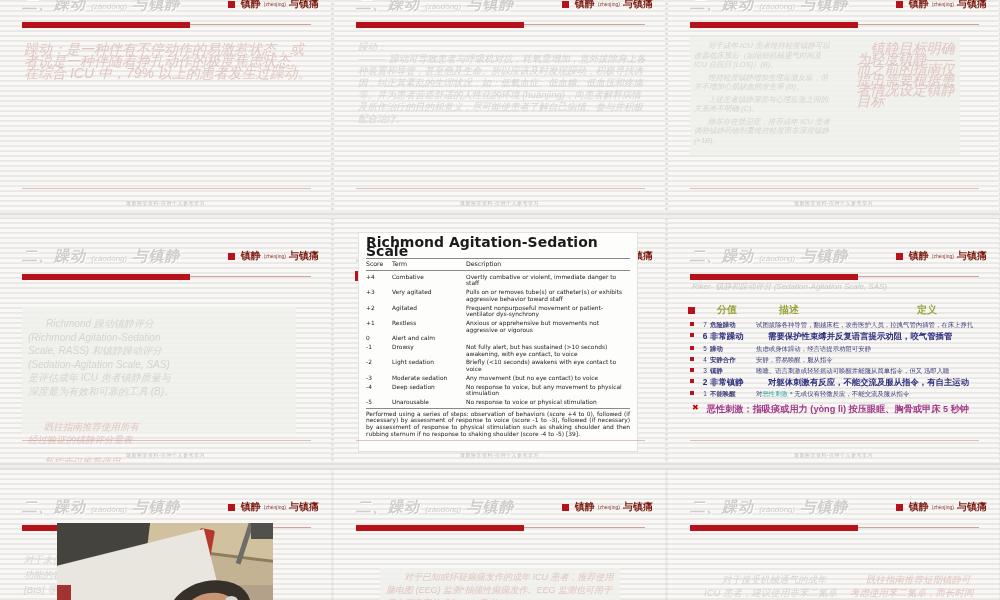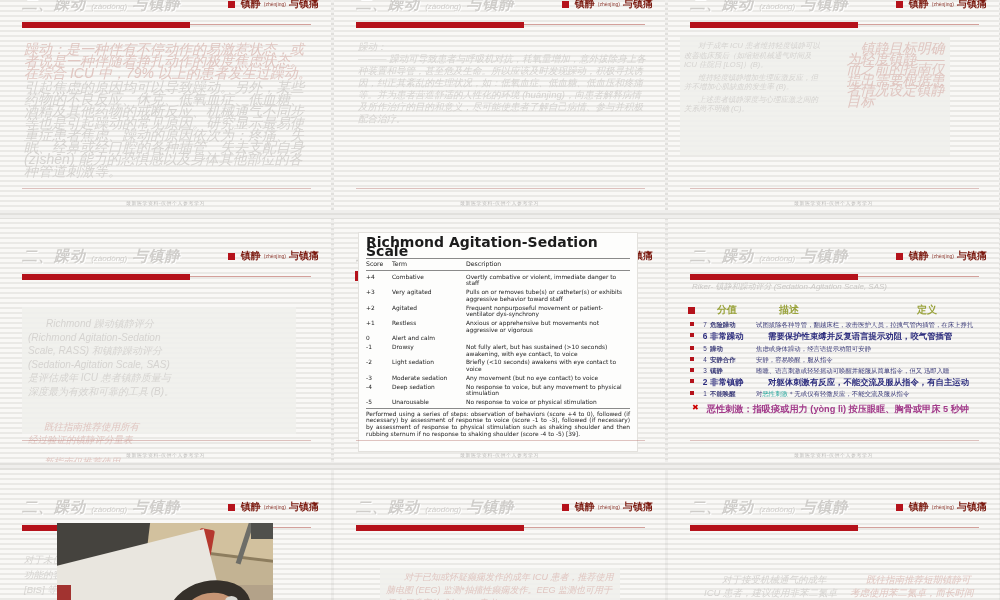--- a/index.html
+++ b/index.html
@@ -21,21 +21,21 @@
   .s-line{position:absolute;left:22px;right:20px;top:221px;height:1px;background:rgba(186,124,120,.45);}
   .s-foot{position:absolute;left:0;right:0;top:233px;text-align:center;font-size:5px;color:#bdbcba;letter-spacing:.5px;}
   
   .ghost{color:#d5d3d0;font-style:italic;}
   .ghost-red{color:#e0c6c1;font-style:italic;}
   .gbox{position:absolute;background:rgba(240,239,236,.9);}
   .s1-body{position:absolute;left:24px;right:18px;top:76px;font-size:14px;line-height:12px;}
   .s1-body p{margin:0 0 2px 0;}
   .s2-body{position:absolute;left:24px;right:18px;top:74px;font-size:9.5px;line-height:12px;}
   .s2-body p{margin:0;}
-  .s3-box{left:12px;top:70px;width:270px;height:118px;display:flex;gap:14px;}
+  .s3-box{left:22px;top:70px;width:270px;height:118px;display:flex;gap:14px;}
   .s3-left{width:150px;padding:4px 4px 0 4px;font-size:7.5px;line-height:9.5px;}
   .s3-left .itm{margin-bottom:3px;text-indent:14px;}
   .s3-right{width:110px;padding:6px 2px 0 6px;font-size:14px;line-height:10.5px;text-indent:14px;}
   .s4-box{left:22px;top:88px;width:274px;height:127px;display:flex;flex-direction:column;}
   .s4-left{width:152px;padding:10px 4px 0 6px;font-size:10px;line-height:13.5px;text-indent:18px;}
   .s4-right{width:112px;padding:22px 0 0 6px;font-size:9.5px;line-height:13px;}
   .s4-right p{margin:0 0 9px 0;text-indent:16px;}
   .u-red{border-bottom:1px solid #d8b0ab;}
   
   .mark5{position:absolute;left:21px;top:52px;width:5px;height:10px;background:#b5121b;}
@@ -98,21 +98,20 @@
     <div class="s-bar"></div>
     <div class="s-ext"></div>
     <div class="s-logo">
         <span class="logo-sq"></span>
         <span>镇静</span>
         <span class="py">(zhènjìng)</span>
         <span>与镇痛</span>
       </div>
     <div class="s1-body">
       <p class="ghost-red">躁动：是一种伴有不停动作的易激惹状态，或者说是一种伴随着挣扎动作的极度焦虑状态。在综合 ICU 中，79% 以上的患者发生过躁动。</p>
-      <p class="ghost">引起焦虑的原因均可以导致躁动。另外，某些药物的不良反应、休克、低氧血症、低血糖、酒精及其他药物的戒断反应、机械通气不同步等也是引起躁动的常见原因。研究显示最易使重症患者焦虑、躁动的原因依次为：疼痛、失眠、经鼻或经口腔的各种插管、失去支配自身 (zìshēn) 能力的恐惧感以及身体其他部位的各种管道刺激等。</p>
     </div>
     <div class="s-line"></div>
     <div class="s-foot">最新医学资料-仅供个人参考学习</div>
   </div>
 
   <div class="slide" style="left:334px;top:-33px;">
     <div class="s-title"><span>二、躁动</span> <span class="py">(zàodòng)</span> <span>与镇静</span></div>
     <div class="s-bar"></div>
     <div class="s-ext"></div>
     <div class="s-logo">
@@ -138,20 +137,21 @@
         <span>镇静</span>
         <span class="py">(zhènjìng)</span>
         <span>与镇痛</span>
       </div>
     <div class="gbox s3-box">
       <div class="s3-left ghost">
 
       <div class="itm">对于成年 ICU 患者维持轻度镇静可以改善临床预后（如缩短机械通气时间及 ICU 住院日 [LOS]）(B)。</div>
           <div class="itm">维持轻度镇静增加生理应激反应，但并不增加心肌缺血的发生率 (B)。</div>
           <div class="itm">上述患者镇静深度与心理应激之间的关系尚不明确 (C)。</div>
+          <div class="itm">除非存在禁忌症，推荐成年 ICU 患者调整镇静药物剂量维持轻度而非深度镇静 (+1B)。</div>
         </div>
       <div class="s3-right ghost-red">镇静目标明确为轻度镇静——而之前的指南仅提出需要根据患者情况设定镇静目标</div>
     </div>
     <div class="s-line"></div>
     <div class="s-foot">最新医学资料-仅供个人参考学习</div>
   </div>
 
   <div class="slide" style="left:0;top:219px;">
     <div class="s-title"><span>二、躁动</span> <span class="py">(zàodòng)</span> <span>与镇静</span></div>
     <div class="s-bar"></div>

